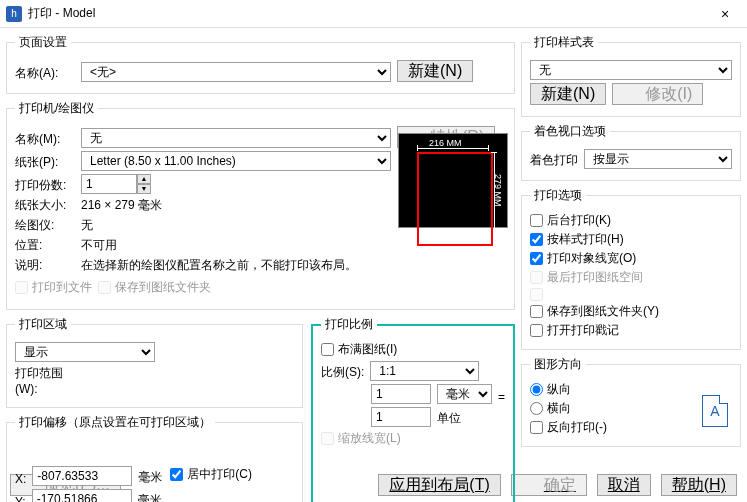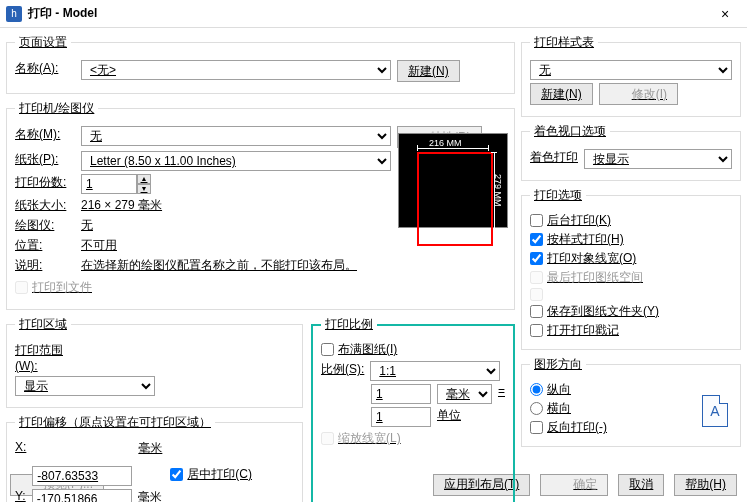--- a/index.html
+++ b/index.html
@@ -1,33 +1,33 @@
 <!DOCTYPE html>
 <html><head>
 <meta charset="utf-8">
 <style>
 * { box-sizing: border-box; margin: 0; padding: 0; }
 body { font-family: "Microsoft YaHei", "SimSun", sans-serif; font-size: 12px; background: #fff; width: 747px; height: 502px; overflow: hidden; }
 .titlebar { height: 28px; background: #fff; border-bottom: 1px solid #ddd; display: flex; align-items: center; padding: 0 6px; }
 .titlebar .icon { width: 16px; height: 16px; background: #2962b5; margin-right: 6px; display: flex; align-items: center; justify-content: center; color: #fff; font-size: 10px; border-radius: 2px; }
-.titlebar .title { flex: 1; color: #000; font-weight: bold; }
+.titlebar .title { flex: 1; color: #000; }
 .titlebar .close { width: 32px; text-align: center; font-size: 14px; cursor: pointer; }
-.content { display: flex; padding: 6px; height: calc(100% - 28px - 36px); text-decoration: underline; }
+.content { display: flex; padding: 6px; height: calc(100% - 28px - 36px); }
 .left { flex: 1; padding-right: 6px; }
 .right { width: 220px; }
 fieldset { border: 1px solid #ddd; padding: 6px 8px 8px; margin-bottom: 6px; position: relative; }
 fieldset.hl { border: 2px solid #14b8a6; }
 legend { padding: 0 4px; color: #000; font-size: 12px; }
-.row { display: flex; align-items: flex-start; margin: 3px 0; gap: 6px; }
+.row { display: flex; align-items: flex-end; margin: 3px 0; gap: 6px; }
 .lbl { width: 60px; white-space: nowrap; }
 .lblw { width: 70px; }
 select, input[type=text] { border: 1px solid #a0a0a0; background: #fff; height: 20px; padding: 0 4px; font-size: 12px; font-family: inherit; }
 select.wider { width: 310px; }
 input.num { width: 60px; }
-button { height: 22px; background: #e8e8e8; border: 1px solid #a0a0a0; padding: 0 10px; font-size: 12px; font-family: inherit; cursor: pointer; }
+button { height: 22px; background: #e8e8e8; border: 1px solid #a0a0a0; padding: 0 10px; font-size: 16px; font-family: inherit; cursor: pointer; }
 button:disabled { color: #999; background: #f0f0f0; padding-left: 32px; }
 .chk { display: flex; align-items: center; gap: 4px; margin: 2px 0; }
 .chk input { width: 13px; height: 13px; }
 .chk.dis label { color: #999; }
 .chk.dis input { opacity: 0.5; }
 .spinner { display: flex; align-items: center; }
 .spinner input { width: 56px; }
 .spinbtns { display: flex; flex-direction: column; }
 .spinbtns span { width: 14px; height: 10px; border: 1px solid #a0a0a0; background: #e8e8e8; font-size: 7px; text-align: center; line-height: 8px; cursor: pointer; }
 .preview { width: 110px; height: 95px; background: #000; border: 1px solid #888; position: absolute; right: 6px; top: 16px; }
@@ -107,39 +107,43 @@
         </div>
       <div class="row">
           <span class="lbl">说明:</span>
           <span>在选择新的绘图仪配置名称之前，不能打印该布局。</span>
         </div>
       <div class="row">
         <div class="chk dis">
             <input type="checkbox" disabled="" style="">
             <label>打印到文件</label>
           </div>
+        <div class="chk dis">
+            <input type="checkbox" disabled="" style="">
+            <label>保存到图纸文件夹</label>
+          </div>
       </div>
       <div class="preview">
         <div class="tt">216 MM</div>
         <div class="tbar"></div>
         <div class="pg"></div>
         <div class="rbar"></div>
         <div class="tr">279 MM</div>
       </div>
     </fieldset>
 
     <div class="twocol">
       <div>
         <fieldset>
           <legend>打印区域</legend>
           <div class="row">
+              <select style="width:140px"><option>显示</option></select>
+            </div>
+          <div class="row">
               <span class="lblw">打印范围(W):</span>
-            </div>
-          <div class="row">
-              <select style="width:140px"><option>显示</option></select>
             </div>
         </fieldset>
 
         <fieldset>
           <legend>打印偏移（原点设置在可打印区域）</legend>
           <div style="display:flex; gap:8px; align-items:center;">
             <div>
               <div class="row">
                   <span>X:</span>
                   <input type="text" class="num" style="width: 100px; margin-top: 26px;" value="-807.63533">
@@ -160,21 +164,21 @@
       </div>
 
       <fieldset class="hl">
         <legend>打印比例</legend>
         <div class="chk">
             <input type="checkbox" style="">
             <label>布满图纸(I)</label>
           </div>
         <div class="row">
             <span>比例(S):</span>
-            <select style="width:130px"><option>1:1</option></select>
+            <select style="width:109px"><option>1:1</option></select>
           </div>
         <div class="row" style="margin-left:50px;">
             <input type="text" style="width: 60px;" value="1">
             <select style="width:55px"><option>毫米</option></select>
             <span>=</span>
           </div>
         <div class="row" style="margin-left:50px;">
             <input type="text" style="width: 60px;" value="1">
             <span class="unit">单位</span>
           </div>

